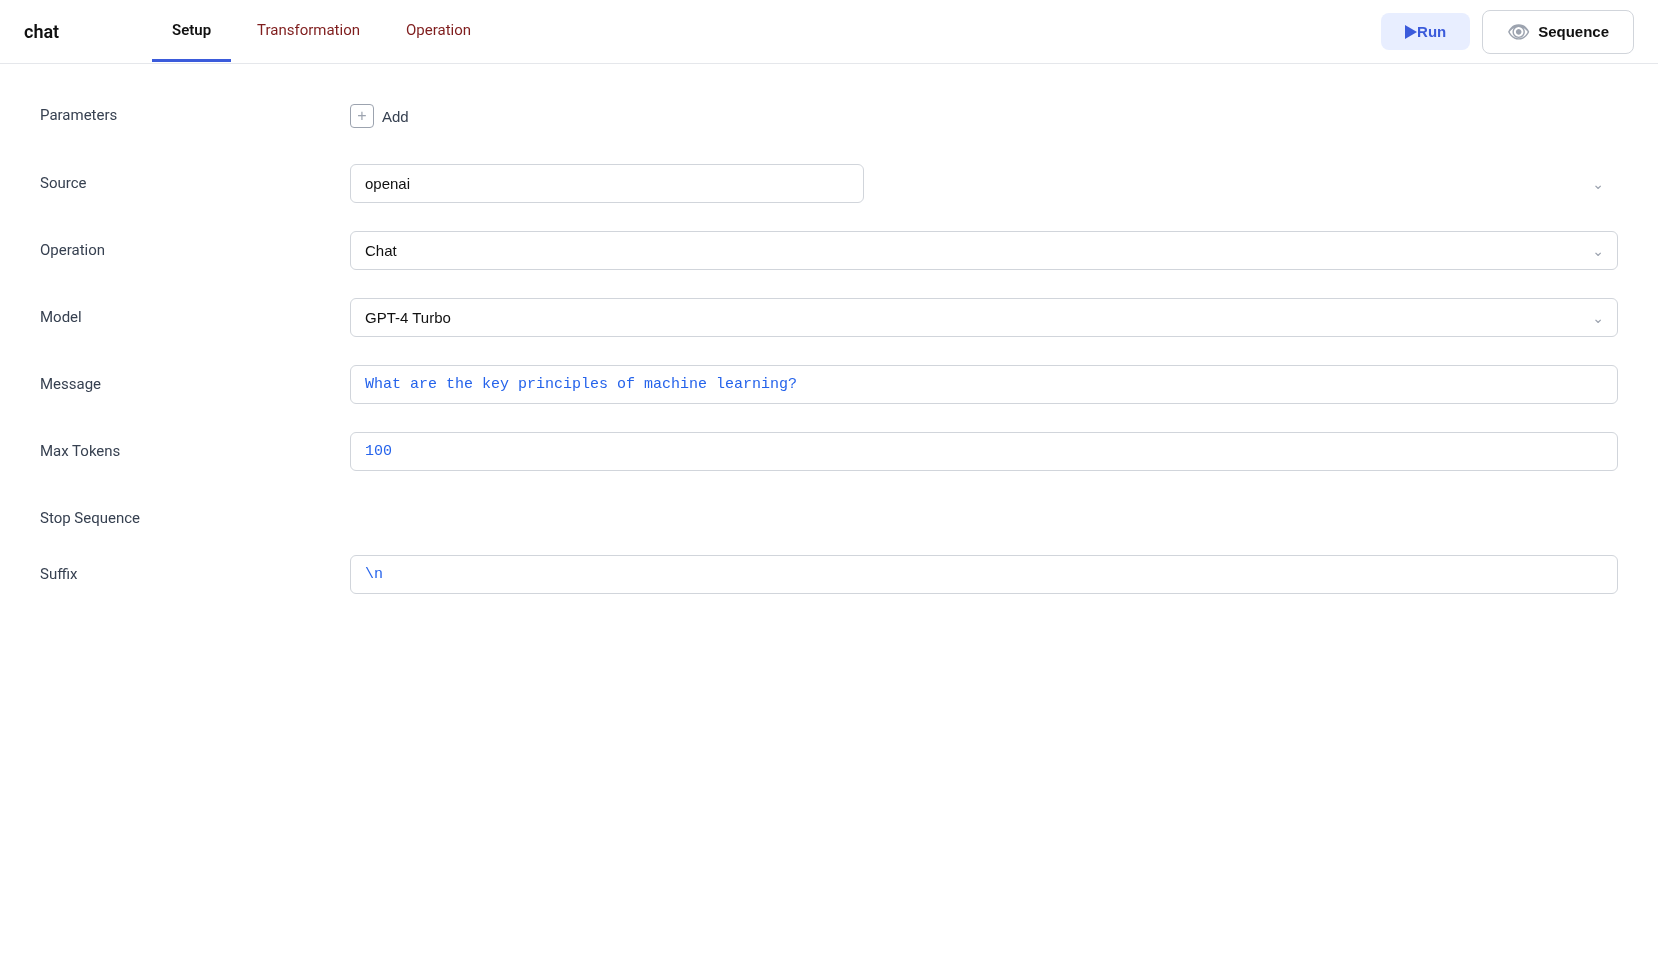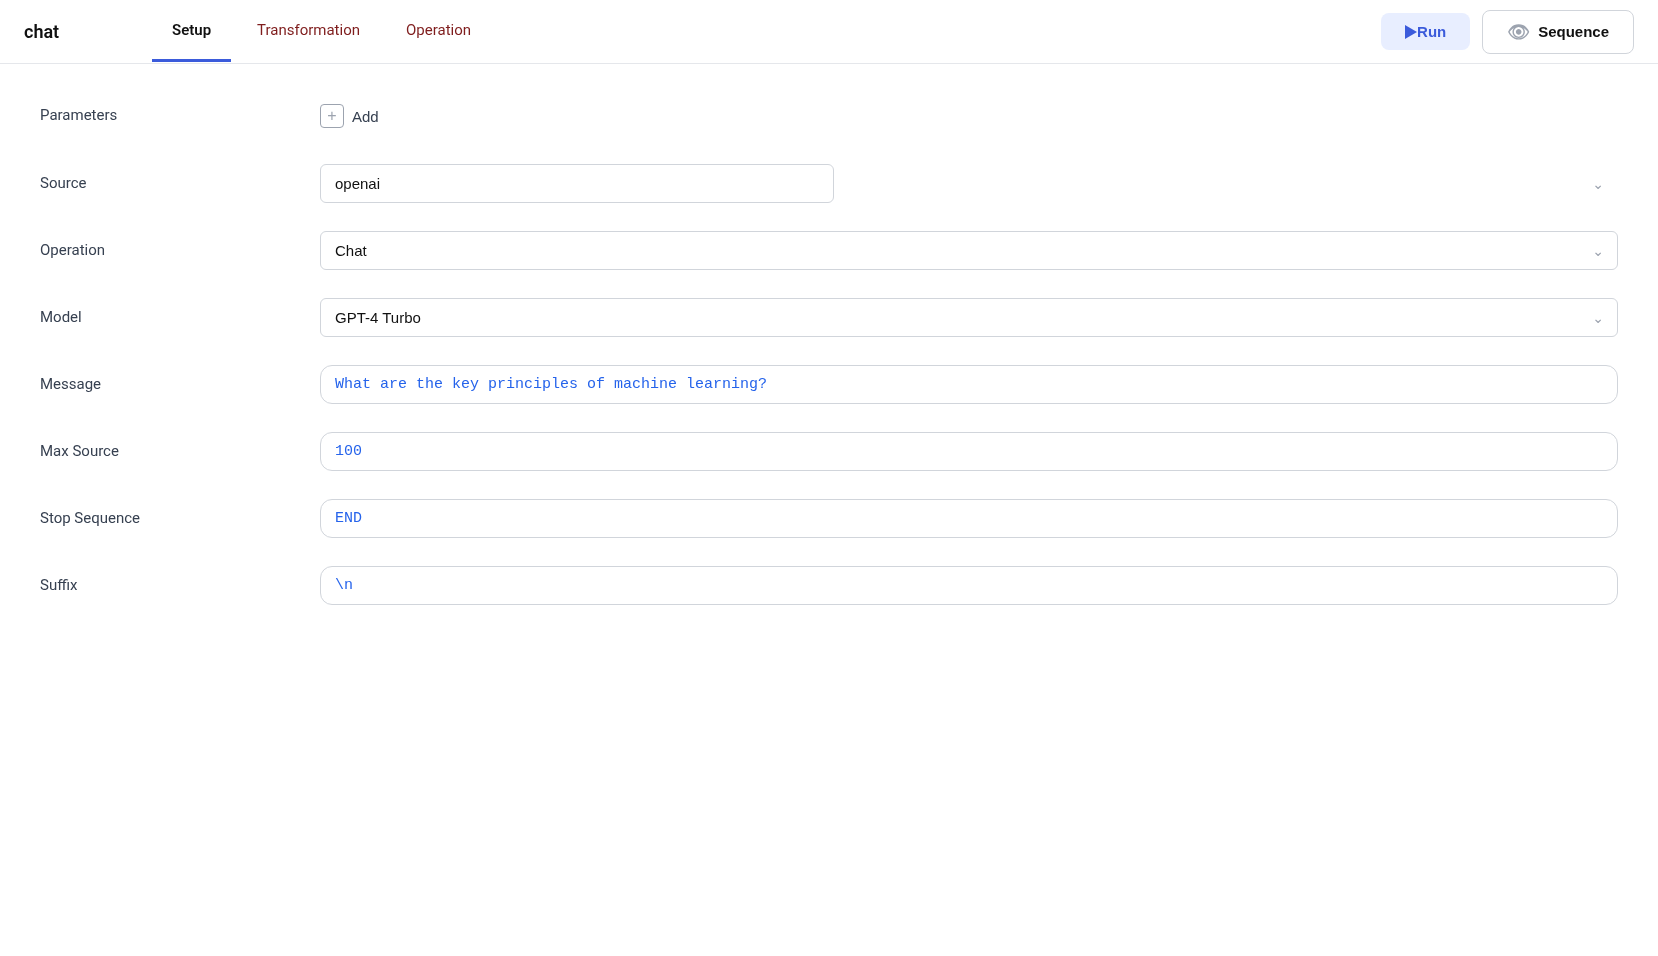--- a/index.html
+++ b/index.html
@@ -114,20 +114,21 @@
 
     
     .content {
       padding: 32px 40px;
     }
 
     .form-row {
       display: flex;
       align-items: flex-start;
       margin-bottom: 28px;
+      gap: 30px;
     }
 
     .form-label {
       width: 280px;
       min-width: 280px;
       font-size: 15px;
       color: #374151;
       padding-top: 10px;
       font-weight: 400;
     }
@@ -202,21 +203,20 @@
       font-family: 'Courier New', Courier, monospace;
       outline: none;
     }
 
     .text-input.blue-text {
       color: #2563eb;
     }
 
     .text-input.mono {
       font-family: 'Courier New', Courier, monospace;
-      border-radius: 12px;
     }
 
     
     .source-select-wrapper {
       width: 620px;
     }
 
     
     .source-select {
       width: 514px;
@@ -297,32 +297,29 @@
     </div>
 
     <div class="form-row">
       <div class="form-label">Message</div>
       <div class="form-control">
         <input type="text" class="text-input blue-text mono" value="What are the key principles of machine learning?" style="">
       </div>
     </div>
 
     <div class="form-row">
-      <div class="form-label">Max Source</div>
+      <div class="form-label">Max Tokens</div>
       <div class="form-control">
         <input type="text" class="text-input blue-text mono" value="100" style="">
       </div>
     </div>
 
 
     <div class="form-row">
       <div class="form-label">Stop Sequence</div>
-      <div class="form-control">
-        <input type="text" class="text-input blue-text mono" value="END" style="">
-      </div>
     </div>
 
     <div class="form-row">
       <div class="form-label">Suffix</div>
       <div class="form-control">
         <input type="text" class="text-input mono" value="\n" style="">
       </div>
     </div>
 
   </div>

